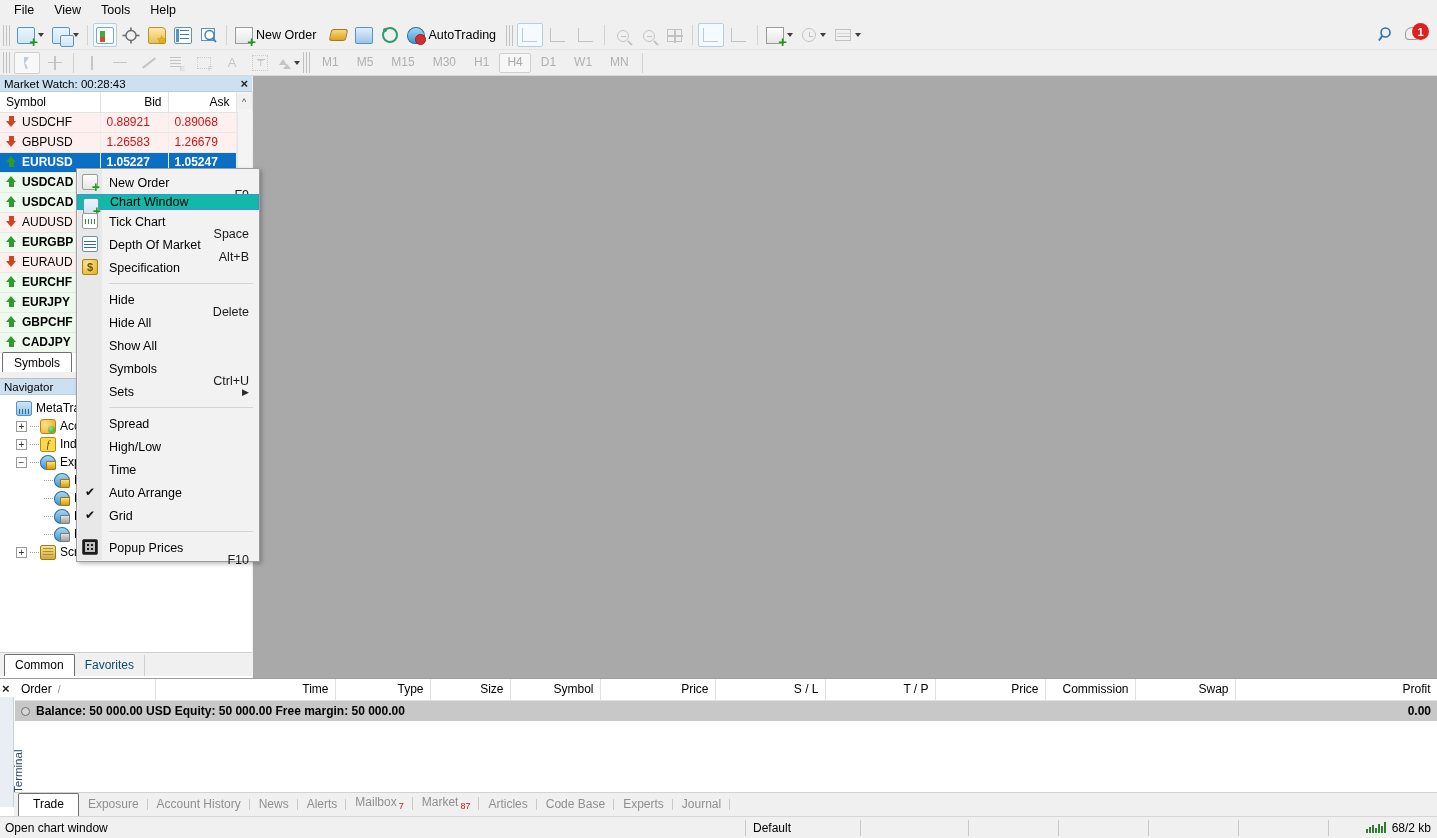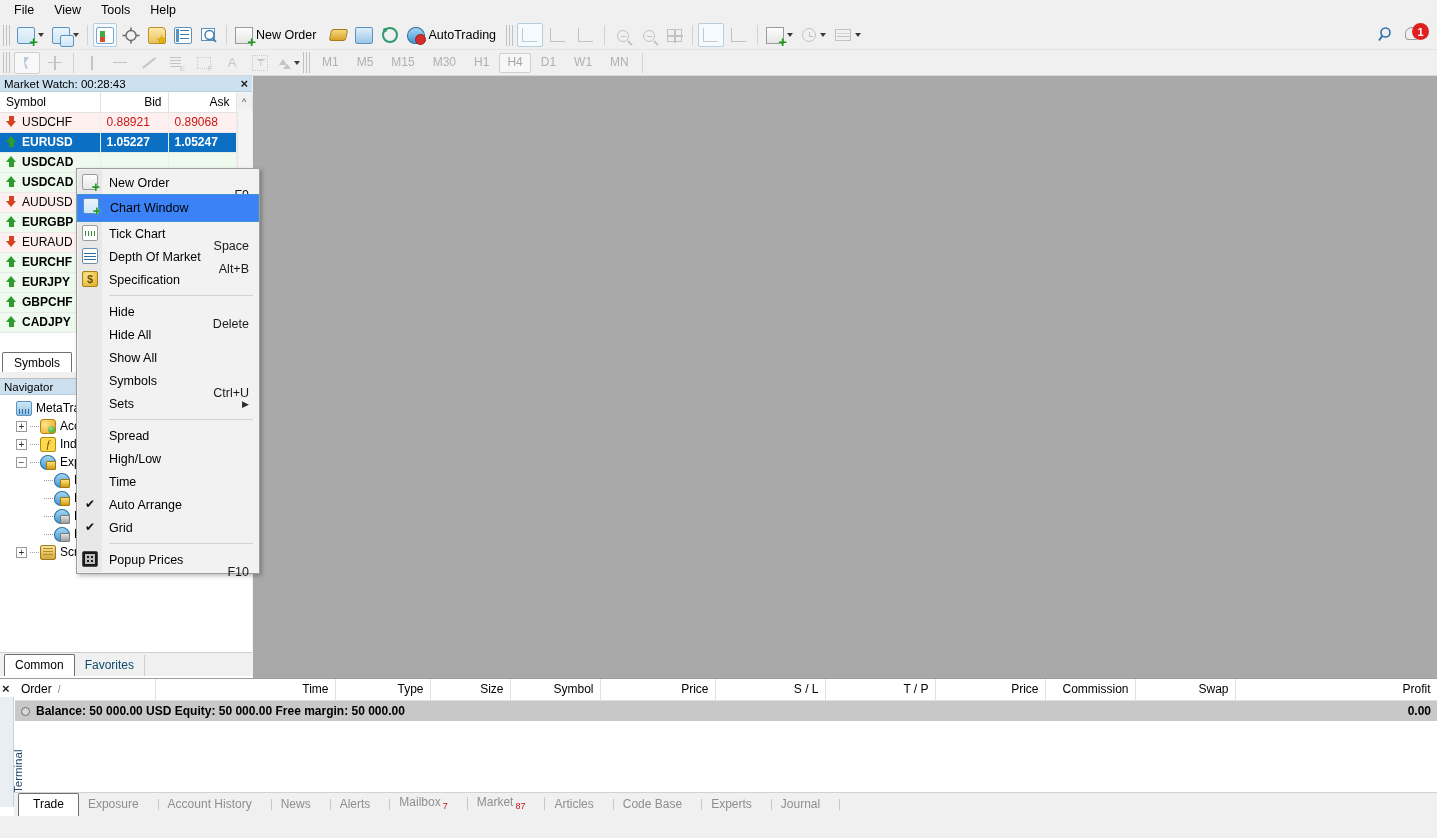--- a/index.html
+++ b/index.html
@@ -207,21 +207,21 @@
   }
   .balrow td.right { text-align: right; font-weight: bold; }
   .circ { display:inline-block; width:9px; height:9px; border:1px solid #6e6e6e; border-radius:50%;
           margin-right:6px; vertical-align:-1px; background:#d8d8d8; }
 
   .ttabs {
     position: absolute; left: 14px; bottom: 0; width: 1423px; height: 24px;
     background: #f0f0f0; display: flex; align-items: flex-end; padding-left: 4px;
     border-top: 1px solid #d2d2d2;
   }
-  .ttab { font-size: 12px; padding: 3px 20px 5px 9px; color: #8e8e8e; cursor: default;
+  .ttab { font-size: 12px; padding: 3px 9px 5px 9px; color: #8e8e8e; cursor: default;
           position: relative; white-space: nowrap; }
   .ttab::after { content:""; position:absolute; right:0; top:5px; bottom:6px; width:1px; background:#c8c8c8; }
   .ttab.active { color: #000; background: #fff; border: 1px solid #6f6f6f; border-bottom: none;
                  border-radius: 2px 2px 0 0; padding: 3px 14px 5px 14px; text-align: center; }
   .ttab.active::after { display: none; }
   .ttab .badge { color: #d01414; font-size: 9px; vertical-align: -3px; margin-left: 2px; }
 
   
   .status {
     position: absolute; left: 0; bottom: 0; width: 1437px; height: 22px; background: #f0f0f0;
@@ -240,21 +240,21 @@
     box-shadow: 2px 2px 4px rgba(0,0,0,.25); padding: 2px 0; z-index: 50;
   }
   .ctxmenu .gutter {
     position: absolute; left: 1px; top: 1px; bottom: 1px; width: 24px; background: #e8e8e8;
   }
   .ctxitem {
     position: relative; height: 23px; display: flex; align-items: center;
     padding-left: 32px; padding-right: 10px; font-size: 12.5px; cursor: default;
     z-index: 2;
   }
-  .ctxitem.hl { background: #3b82f6; border: 1px solid #3c93d6; height: 28px; }
+  .ctxitem.hl { background: #14b8a6; border: 1px solid #3c93d6; height: 16px; }
   .ctxitem .accel { margin-left: auto; color: #1a1a1a; font-size: 12.5px; padding-left: 18px; margin-top: 24px; }
   .ctxitem .mico {
     position: absolute; left: 5px; top: 3px; width: 16px; height: 16px; border-radius: 2px;
   }
   .ctxitem .chk { position: absolute; left: 8px; top: 4px; font-size: 12px; color: #111; }
   .ctxitem .submark { margin-left: auto; font-size: 9px; color: #2a2a2a; }
   .ctxsep { height: 1px; background: #d4d4d4; margin: 4px 6px 4px 32px; position: relative; z-index: 2; }
 
   .mi-neworder { background: linear-gradient(#fdfdfd,#e6e6e6); border: 1px solid #9b9b9b; }
   .mi-neworder::after { content:"+"; position:absolute; right:-3px; bottom:-4px; color:#1d9a1d;
@@ -563,20 +563,26 @@
           <th class="c-scr">
             <div class="scrollup">^</div>
           </th>
         </tr>
       </thead>
       <tbody id="mw-body">
           <tr class="down">
             <td class="sym"><span class="arrow dn"></span><span>USDCHF</span></td>
             <td class="num">0.88921</td>
             <td class="num">0.89068</td>
+            <td style="background: rgb(244, 244, 244); padding: 0px;"></td>
+          </tr>
+          <tr class="down">
+            <td class="sym"><span class="arrow dn"></span><span>GBPUSD</span></td>
+            <td class="num">1.26583</td>
+            <td class="num">1.26679</td>
             <td style="background: rgb(244, 244, 244); padding: 0px;"></td>
           </tr>
           <tr class="sel up">
             <td class="sym"><span class="arrow up"></span><span>EURUSD</span></td>
             <td class="num">1.05227</td>
             <td class="num">1.05247</td>
             <td style="background: rgb(244, 244, 244); padding: 0px;"></td>
           </tr>
           <tr class="up">
             <td class="sym"><span class="arrow up"></span><span>USDCAD</span></td>
@@ -759,20 +765,41 @@
         <div class="ttab"><span>Alerts</span></div>
         <div class="ttab"><span>Mailbox</span><span class="badge">7</span></div>
         <div class="ttab"><span>Market</span><span class="badge">87</span></div>
         <div class="ttab"><span>Articles</span></div>
         <div class="ttab"><span>Code Base</span></div>
         <div class="ttab"><span>Experts</span></div>
         <div class="ttab"><span>Journal</span></div>
       </div>
   </div>
 
+  <div class="status">
+    <div class="msg">Open chart window</div>
+    <div class="cell" style="flex:0 0 115px">Default</div>
+    <div class="cell" style="flex:0 0 108px"></div>
+    <div class="cell" style="flex:0 0 90px"></div>
+    <div class="cell" style="flex:0 0 90px"></div>
+    <div class="cell" style="flex:0 0 90px"></div>
+    <div class="cell" style="flex:0 0 90px"></div>
+    <div class="cell" style="flex:1; justify-content:flex-end; padding-right:6px;">
+      <span class="bars">
+        <i style="height:4px"></i>
+          <i style="height:6px"></i>
+          <i style="height:8px"></i>
+          <i style="height:5px"></i>
+          <i style="height:9px"></i>
+          <i style="height:7px"></i>
+          <i style="height:11px"></i>
+      </span>
+      <span>68/2 kb</span>
+    </div>
+  </div>
 
   <div class="ctxmenu">
     <div class="gutter"></div>
     <div id="ctx-items">
         <div class="ctxitem">
           <span class="mico mi-neworder"></span>
           <span>New Order</span>
           <span class="accel">F9</span>
         </div>
         <div class="ctxitem hl">

